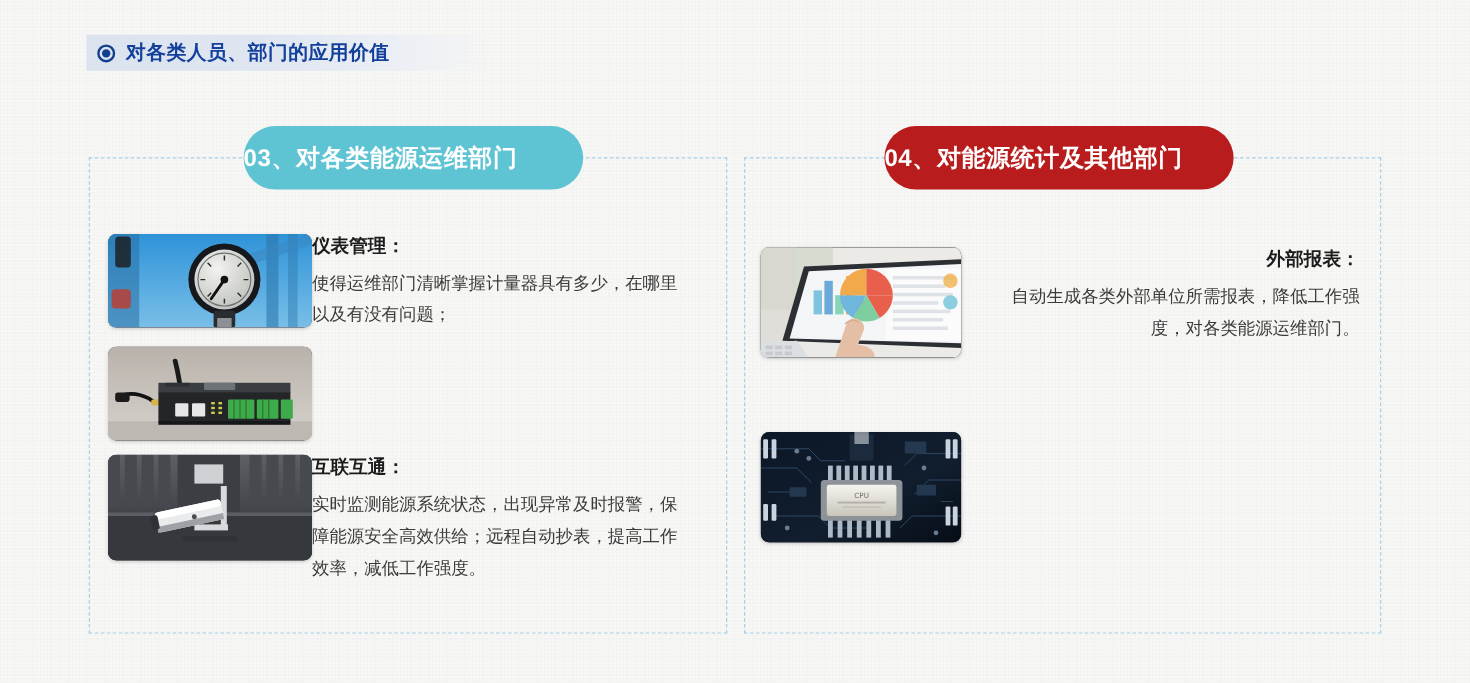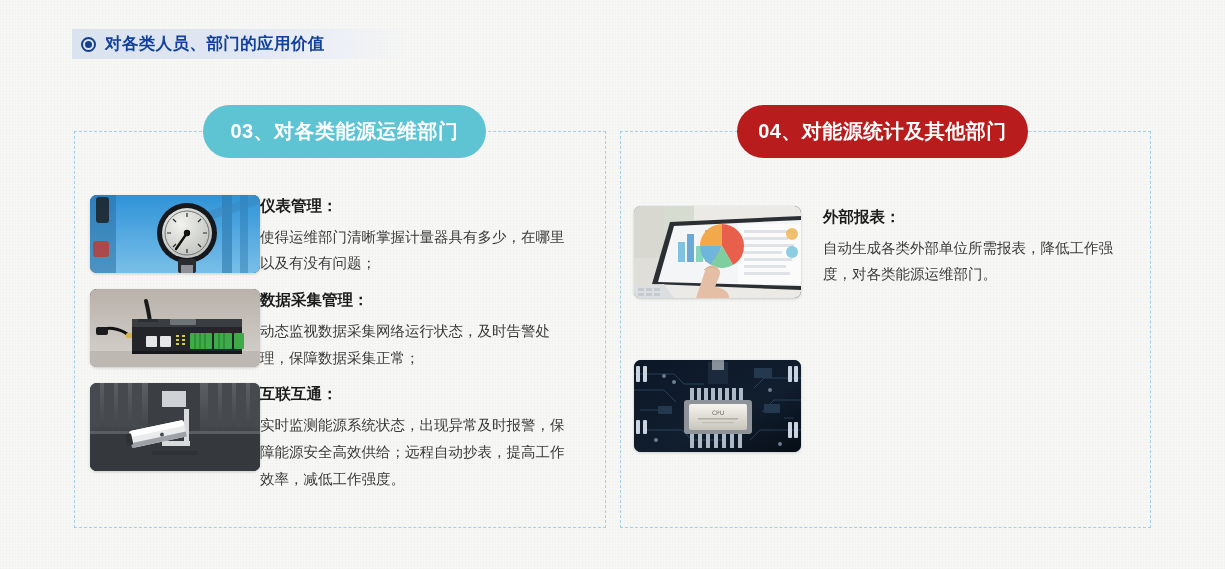--- a/index.html
+++ b/index.html
@@ -76,21 +76,20 @@
   .panel-left  { left: 74px;  top: 131px; width: 532px; height: 397px; }
   .panel-right { left: 620px; top: 131px; width: 531px; height: 397px; }
 
   
   .pill {
     position: absolute;
     height: 53px;
     border-radius: 27px;
     display: flex;
     align-items: center;
-    justify-content: center;
     color: #ffffff;
     font-size: 20px;
     font-weight: bold;
     letter-spacing: 0.5px;
     white-space: nowrap;
     z-index: 5;
   }
   .pill-03 {
     left: 203px; top: 105px; width: 283px;
     background: #5ec3d3;
@@ -139,21 +138,21 @@
   
   .col-left .thumb   { width: 170px; height: 78px; }
   .col-left .row-text{ width: 310px; }
   .col-left .row1    { margin-bottom: 12px; }
   .col-left .row2    { margin-bottom: 12px; }
   .col-left .row3 .thumb { height: 88px; }
 
   
   .col-right .thumb    { width: 167px; height: 92px; }
   .col-right .row-text { margin-left: 22px; width: 310px; }
-  .col-right .row1     { margin-bottom: 62px; }
+  .col-right .row1     { margin-bottom: 62px; text-align: right; }
 </style>
 </head>
 <body>
 
 <div class="texture"></div>
 
 <div class="header-bar">
   <span class="bullseye"></span>
   <span class="header-title">对各类人员、部门的应用价值</span>
 </div>
@@ -251,24 +250,20 @@
         <g stroke="#1f6b28" stroke-width="0.8">
           <line x1="105" y1="44" x2="105" y2="60"></line>
             <line x1="110" y1="44" x2="110" y2="60"></line>
           <line x1="115" y1="44" x2="115" y2="60"></line>
             <line x1="129" y1="44" x2="129" y2="60"></line>
           <line x1="134" y1="44" x2="134" y2="60"></line>
         </g>
         <rect x="42" y="62" width="110" height="3" fill="#15171a"></rect>
       </svg>
     </div>
-    <div class="row-text">
-      <div class="row-title">数据采集管理：</div>
-      <div class="row-body">动态监视数据采集网络运行状态，及时告警处理，保障数据采集正常；</div>
-    </div>
   </div>
 
   <div class="row row3">
     <div class="thumb">
       <svg viewBox="0 0 170 88" width="170" height="88">
         <defs>
           <linearGradient id="bgdark" x1="0" y1="0" x2="0" y2="1">
             <stop offset="0%" stop-color="#5c5f63"></stop>
             <stop offset="100%" stop-color="#2b2e32"></stop>
           </linearGradient>

